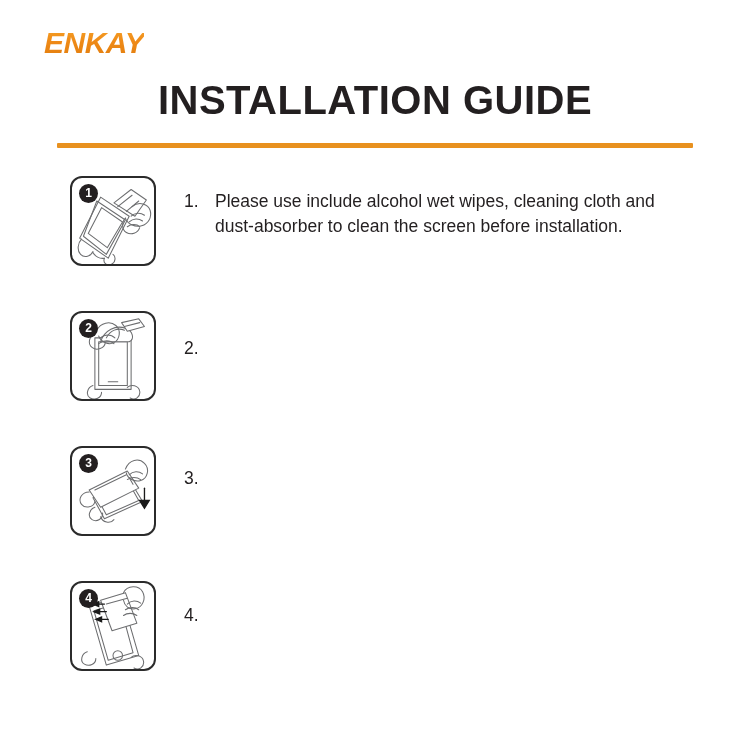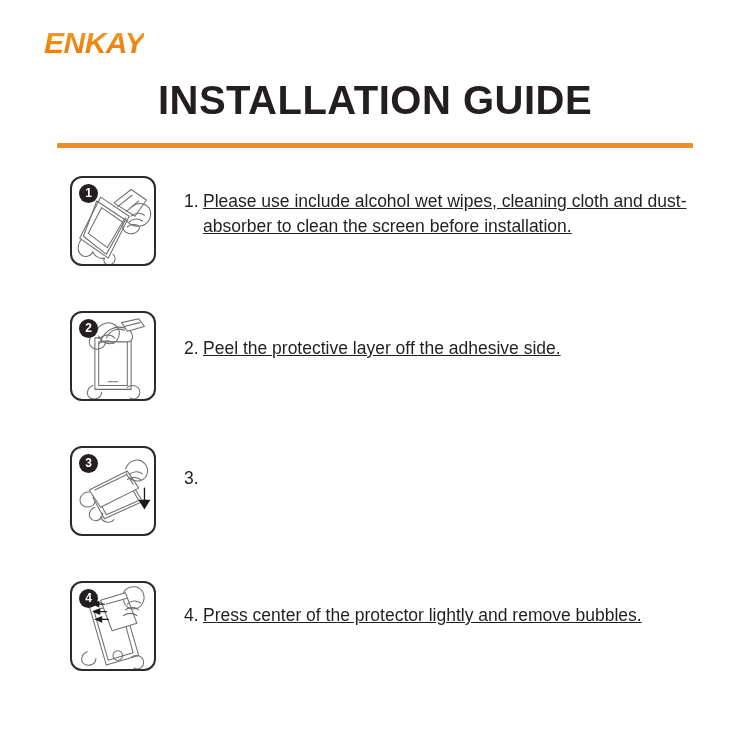--- a/index.html
+++ b/index.html
@@ -127,22 +127,21 @@
     font-size: 17.5px;
     line-height: 25px;
     color: #231f20;
   }
   .step-text .step-num {
     float: left;
     width: 19px;
   }
   .step-text .step-body {
     display: block;
-    margin-left: 19px;
-    text-decoration: underline;
+    margin-left: 31px;
   }
 
   
   #step-row-1 { margin-top: 0px; }
   #step-row-2 { margin-top: 45px; }
   #step-row-3 { margin-top: 45px; }
   #step-row-4 { margin-top: 45px; }
 
   #step-row-1 .step-text { margin-top: 13px; }
   #step-row-2 .step-text { margin-top: 25px; }
@@ -217,21 +216,20 @@
         <path class="la" d="M28 32 C33 28 40 28 44 32"></path>
         <path class="la" d="M24 22 C18 24 16 32 21 36 C26 40 34 37 35 31"></path>
 
         <path class="la" d="M22 76 C16 78 14 86 19 89 C24 92 31 89 31 83"></path>
         <path class="la" d="M58 78 C62 74 70 76 71 82 C72 88 66 92 61 89"></path>
       </svg>
       <div class="step-badge">2</div>
     </div>
     <div class="step-text">
       <span class="step-num">2.</span>
-      <span class="step-body">Peel the protective layer off the adhesive side.</span>
     </div>
   </div>
 
   <div class="step-row" id="step-row-3">
     <div class="step-figure">
       <svg viewBox="0 0 86 90" xmlns="http://www.w3.org/2000/svg">
 
         <path class="la" d="M22 52 L62 36 L74 56 L34 74 Z"></path>
         <path class="la" d="M27 53 L61 39 L70 55 L36 70 Z"></path>
 
@@ -280,17 +278,16 @@
         <path class="arrow" d="M29 38 L38 38" stroke-width="1.2" fill="none"></path>
         <path class="arrow" d="M25 38 L31 35.5 L31 40.5 Z"></path>
 
         <path class="la" d="M16 72 C10 74 8 82 13 85 C18 88 25 85 25 79"></path>
         <path class="la" d="M62 78 C66 74 74 76 75 82 C76 88 70 92 65 89"></path>
       </svg>
       <div class="step-badge">4</div>
     </div>
     <div class="step-text">
       <span class="step-num">4.</span>
-      <span class="step-body">Press center of the protector lightly and remove bubbles.</span>
     </div>
   </div>
 
 </div>
 
 </body></html>

